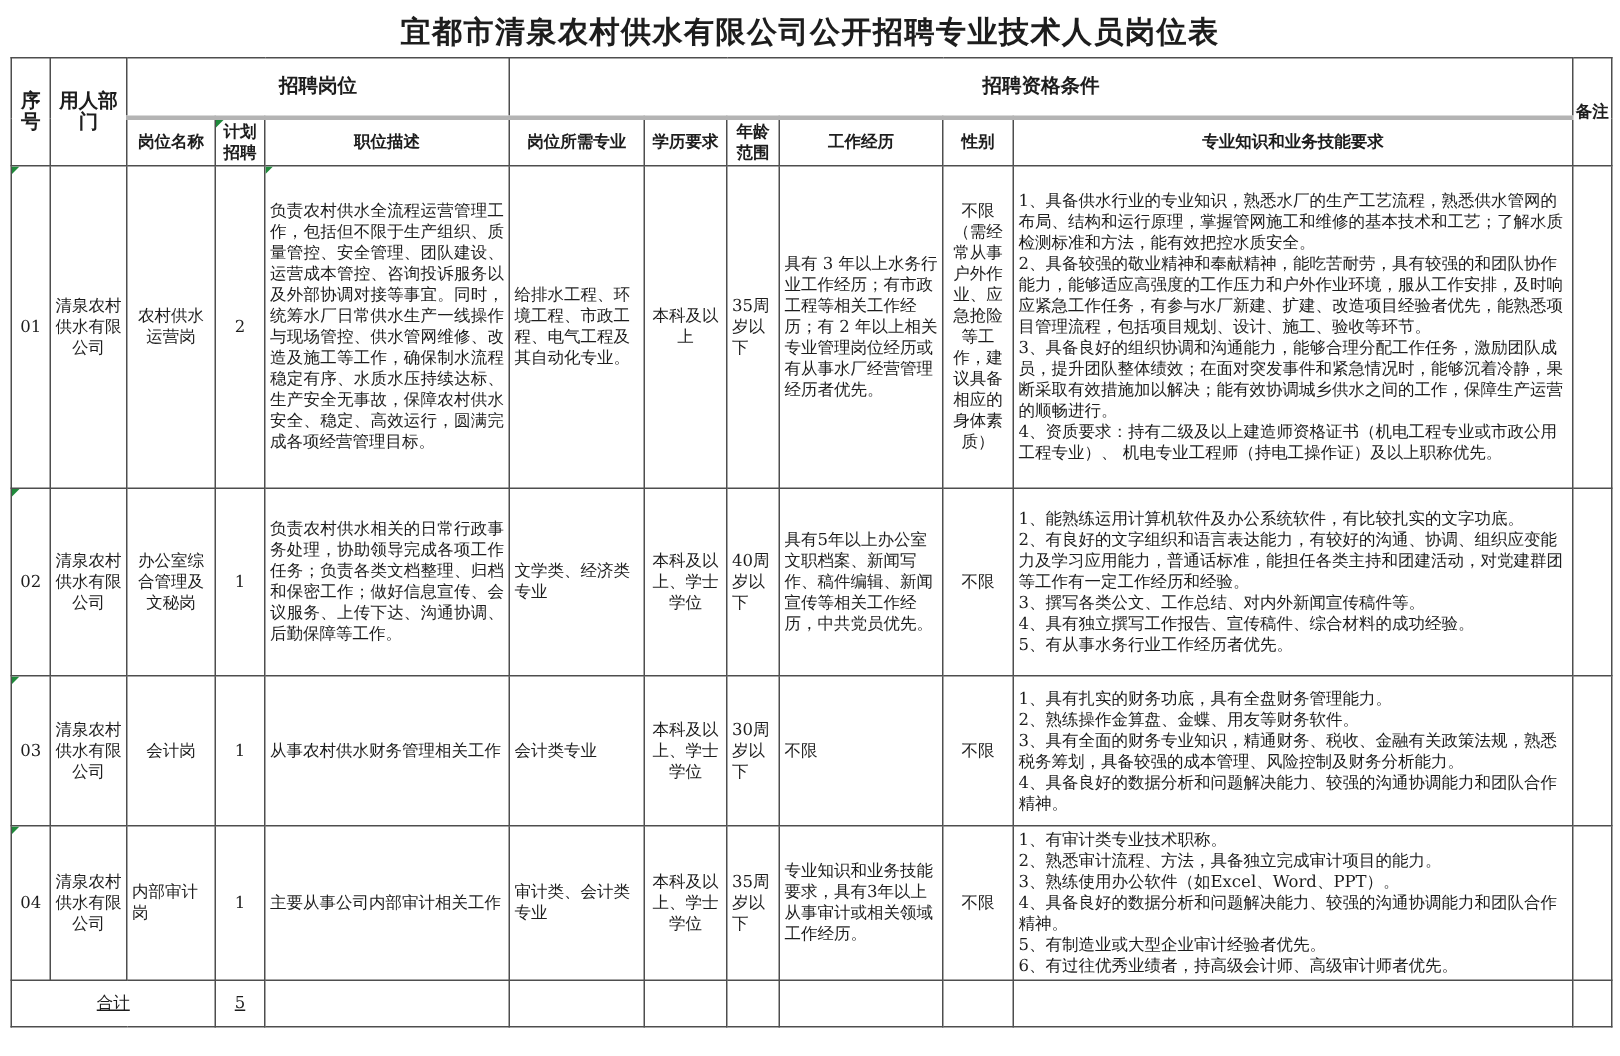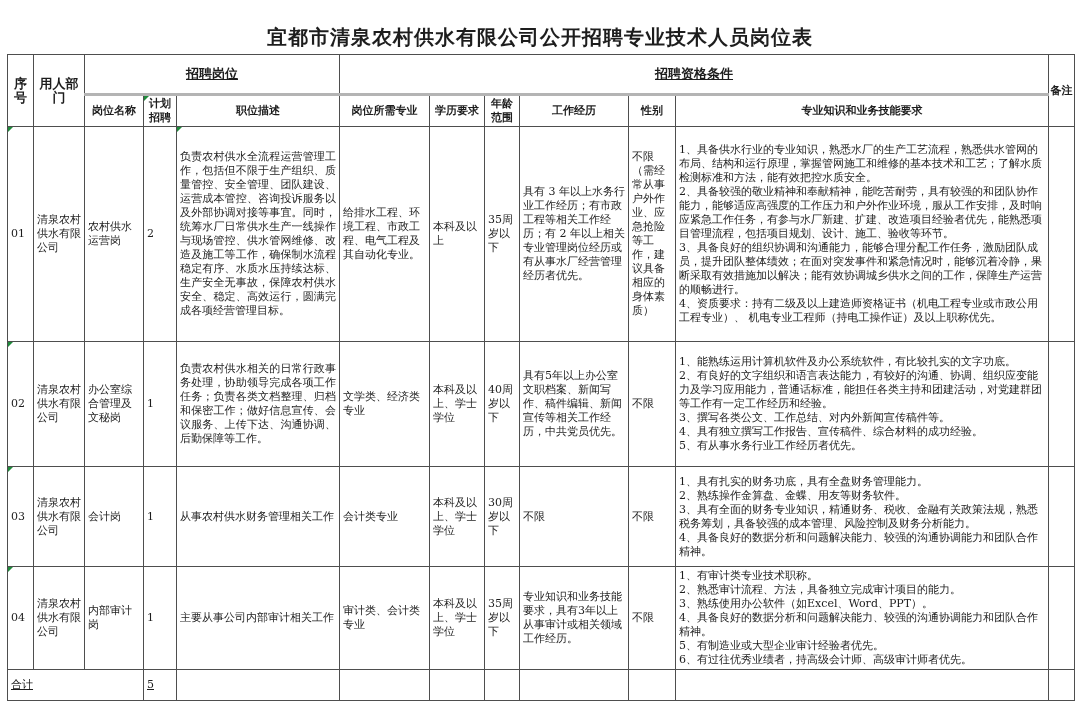--- a/index.html
+++ b/index.html
@@ -2,38 +2,38 @@
 <html style="--border: #4e4e4e; --triangle: #1f8a3b;"><head>
 <meta charset="utf-8">
 <style>
   html,body{margin:0;padding:0;}
   body{
     width:1080px;height:704px;background:#ffffff;overflow:hidden;
     font-family:"DejaVu Serif","Liberation Serif",serif;
     color:#1d1d1d;
   }
   .page-title{
-    width:1080px;height:30px;padding-top:24px;
+    width:1080px;height:30px;padding-top:8px;
     text-align:center;font-size:20px;font-weight:bold;letter-spacing:1px;
   }
   table.job-table{
     border-collapse:collapse;table-layout:fixed;
     margin-left:7px;width:1067px;
   }
   .job-table th,.job-table td{
     border:1px solid var(--border,#4e4e4e);
     font-size:11px;line-height:14px;vertical-align:middle;
     padding:1px 3px;overflow:hidden;position:relative;
     word-break:break-all;
   }
   .job-table th{font-weight:bold;text-align:center;padding:1px 1px;}
-  th.group-th{font-size:13px;border-bottom:3px solid #b4b4b4;text-decoration:underline;}
+  th.group-th{font-size:13px;border-bottom:3px solid #b4b4b4;}
   th.big-th{font-size:13px;}
   th.remark-th{white-space:nowrap;padding:5px 0;font-size:11px;}
-  .c{}
+  .c{text-align:center;}
   .l{text-align:left;}
   .j{text-align:justify;}
   .pre{white-space:pre-line;}
   .gtri::before{
     content:'';position:absolute;top:0;left:0;width:0;height:0;
     border-top:5px solid var(--triangle,#1f8a3b);
     border-right:5px solid transparent;
   }
   tr.hr1{height:40px;}
   tr.hr2{height:29px;}

